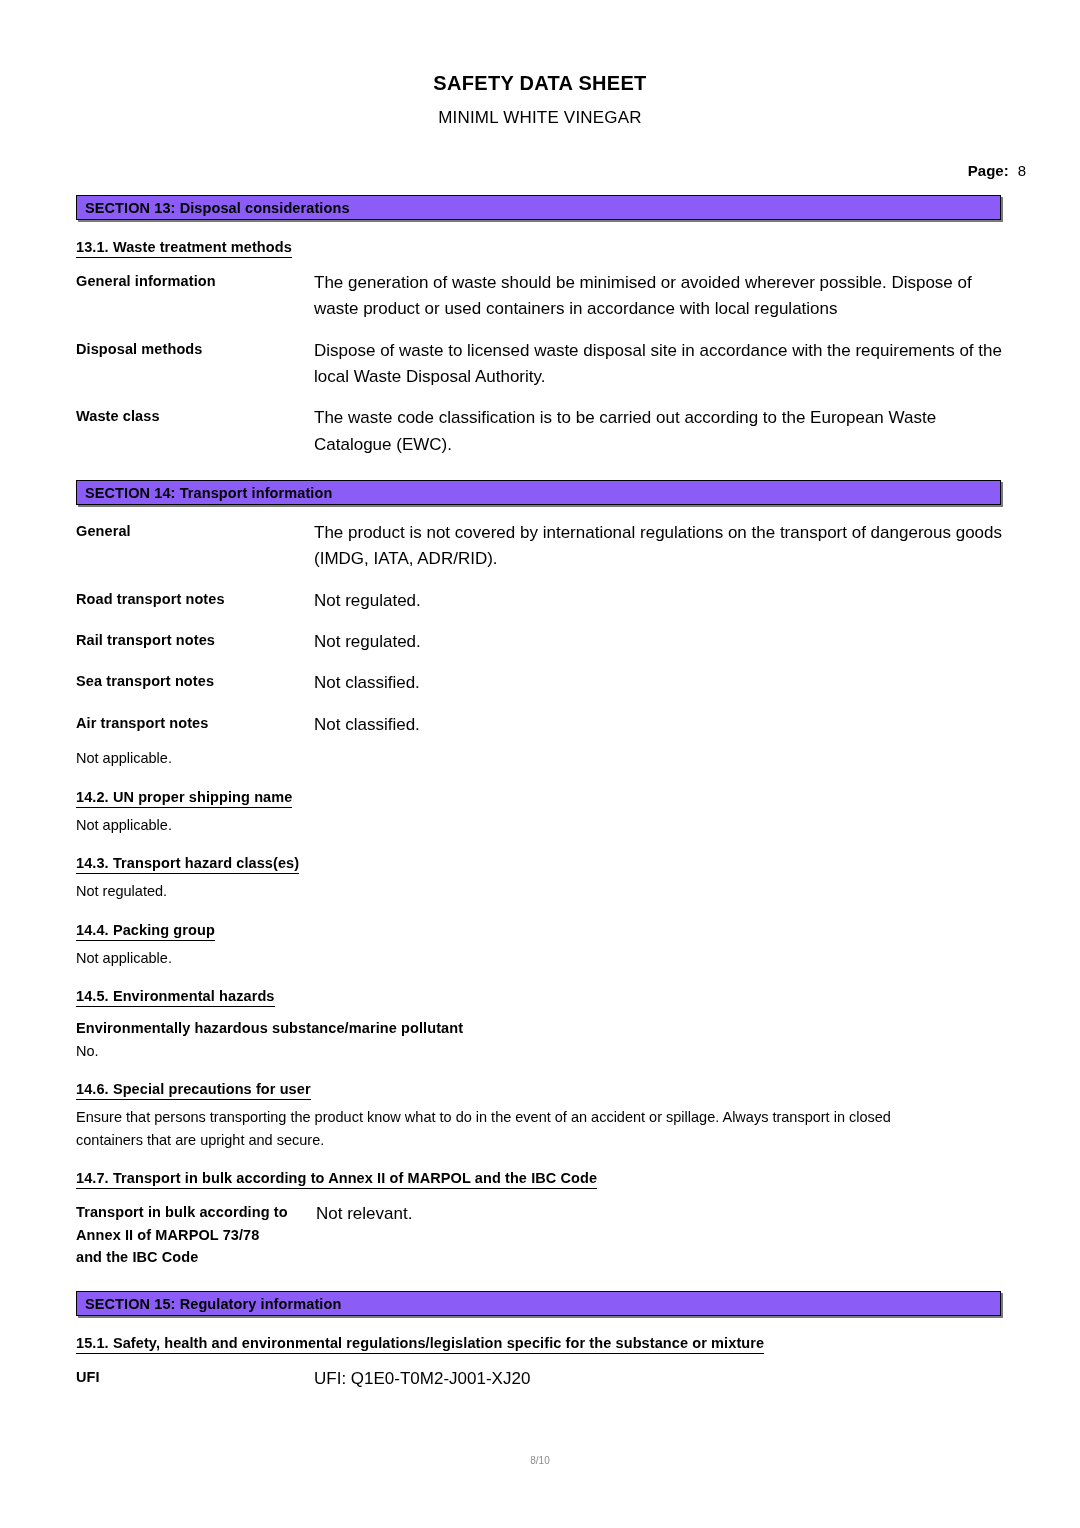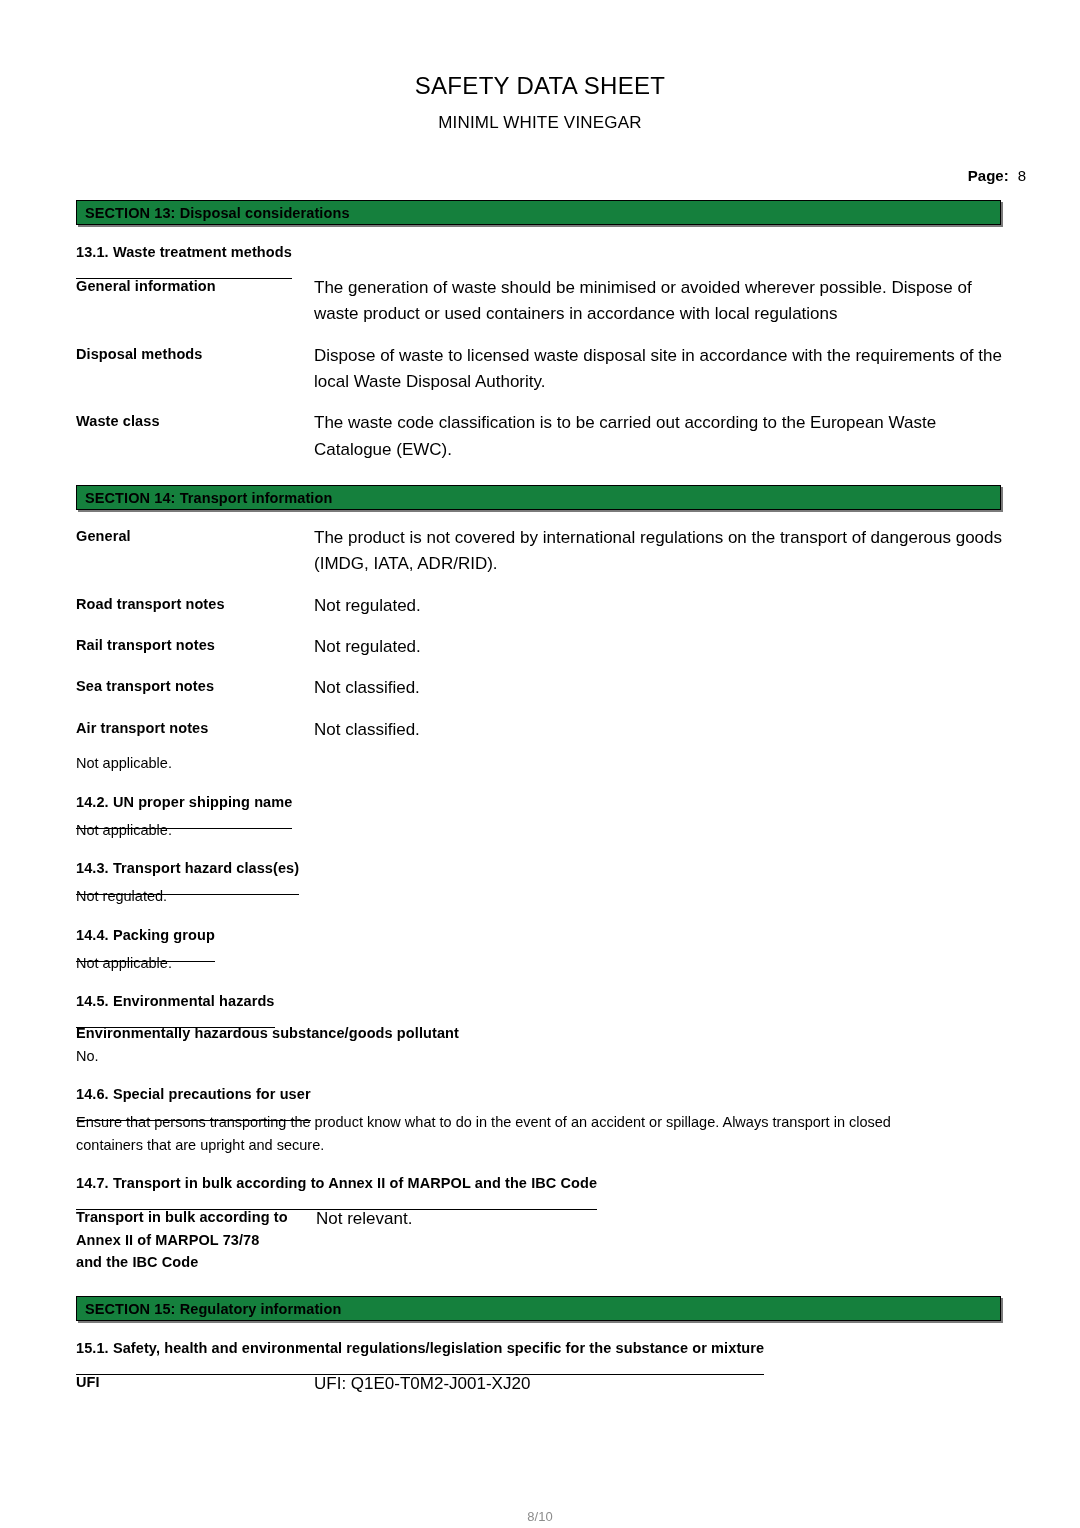--- a/index.html
+++ b/index.html
@@ -19,22 +19,22 @@
     position: relative;
     width: 1080px;
     height: 1528px;
     box-sizing: border-box;
     padding: 0;
   }
 
   
   .doc-title {
     text-align: center;
-    font-size: 24px;
-    font-weight: normal;
+    font-size: 20px;
+    font-weight: bold;
     letter-spacing: 0.3px;
     margin: 0;
     padding-top: 72px;
   }
   .doc-subtitle {
     text-align: center;
     font-size: 17px;
     font-weight: normal;
     margin: 0;
     padding-top: 13px;
@@ -52,21 +52,21 @@
 
   
   .content {
     position: relative;
     margin-left: 76px;
     width: 928px;
   }
 
   
   .section-bar {
-    background: #15803d;
+    background: #8b5cf6;
     border: 1px solid #000000;
     box-shadow: 2px 2px 0 0 #7a7a7a;
     height: 25px;
     line-height: 25px;
     font-size: 14.5px;
     font-weight: bold;
     padding-left: 8px;
     box-sizing: border-box;
     width: 925px;
     margin-top: 22px;
@@ -77,21 +77,21 @@
   
   .subhead {
     font-size: 14.5px;
     font-weight: bold;
     margin: 0;
     padding-top: 19px;
     letter-spacing: 0.1px;
   }
   .subhead span {
     border-bottom: 1.6px solid #000;
-    padding-bottom: 18px;
+    padding-bottom: 2px;
   }
 
   
   .boldline {
     font-size: 14.5px;
     font-weight: bold;
     margin: 0;
     padding-top: 16px;
     letter-spacing: 0.1px;
   }
@@ -129,23 +129,23 @@
   .row.wide .label {
     width: 240px;
     flex: 0 0 240px;
   }
 
   
   .footer {
     position: absolute;
     left: 0;
     right: 0;
-    top: 1509px;
+    top: 1455px;
     text-align: center;
-    font-size: 13px;
+    font-size: 10px;
     color: #8c8c8c;
   }
 </style>
 </head>
 <body>
 
 <div class="page">
 
   <h1 class="doc-title">SAFETY DATA SHEET</h1>
   <h2 class="doc-subtitle">MINIML WHITE VINEGAR</h2>
@@ -217,21 +217,21 @@
     <p class="para">Not regulated.</p>
 
     <div class="subhead">
       <span>14.4. Packing group</span>
     </div>
     <p class="para">Not applicable.</p>
 
     <div class="subhead">
       <span>14.5. Environmental hazards</span>
     </div>
-    <p class="boldline">Environmentally hazardous substance/goods pollutant</p>
+    <p class="boldline">Environmentally hazardous substance/marine pollutant</p>
     <p class="para tight">No.</p>
 
     <div class="subhead">
       <span>14.6. Special precautions for user</span>
     </div>
     <p class="para">Ensure that persons transporting the product know what to do in the event of an accident or spillage. Always transport in closed containers that are upright and secure.</p>
 
     <div class="subhead">
       <span>14.7. Transport in bulk according to Annex II of MARPOL and the IBC Code</span>
     </div>

